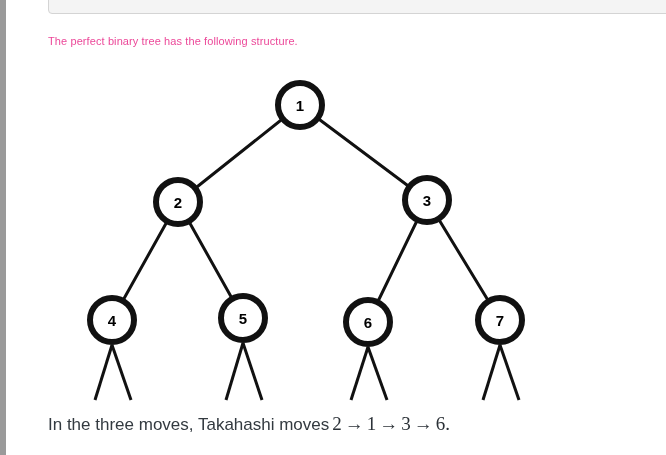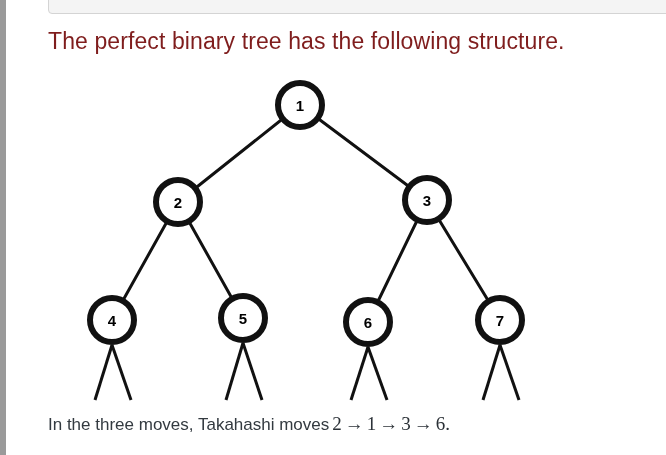--- a/index.html
+++ b/index.html
@@ -30,23 +30,23 @@
     height: 60px;
     background: #f4f4f4;
     border: 1px solid #d4d4d4;
     border-radius: 4px;
     box-sizing: border-box;
   }
   #intro-text {
     position: absolute;
     left: 48px;
     top: 29px;
-    font-size: 23px;
+    font-size: 11px;
     line-height: 24px;
-    color: #7f1d1d;
+    color: #ec4899;
     letter-spacing: 0.1px;
     white-space: nowrap;
   }
   #tree-figure {
     position: absolute;
     left: 0px;
     top: 62px;
     width: 666px;
     height: 340px;
   }

